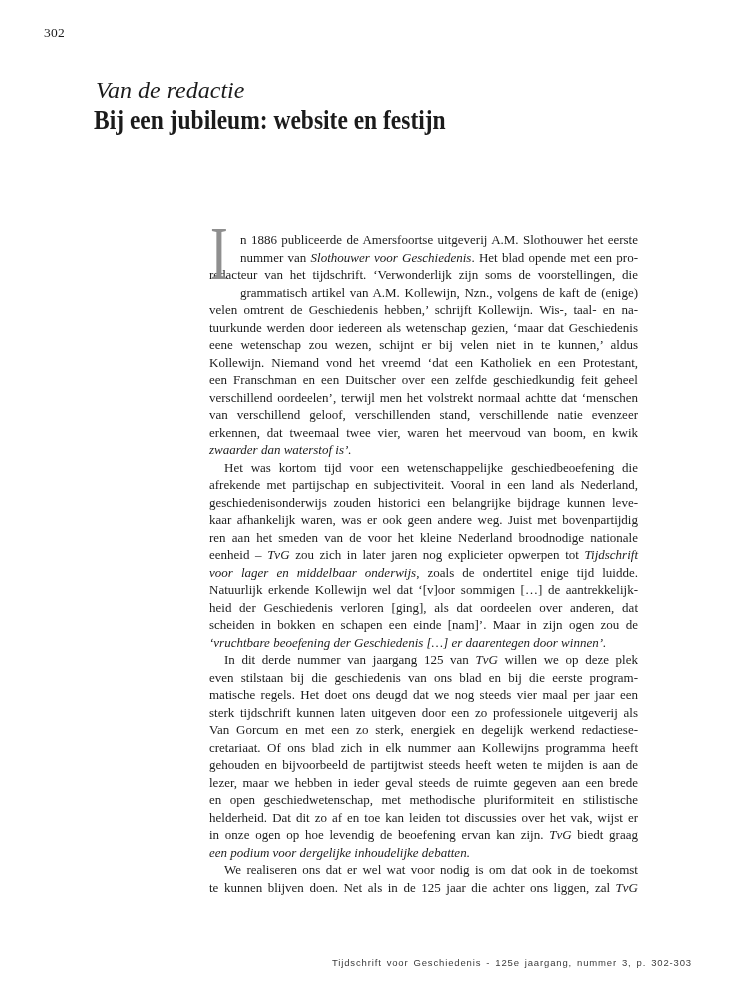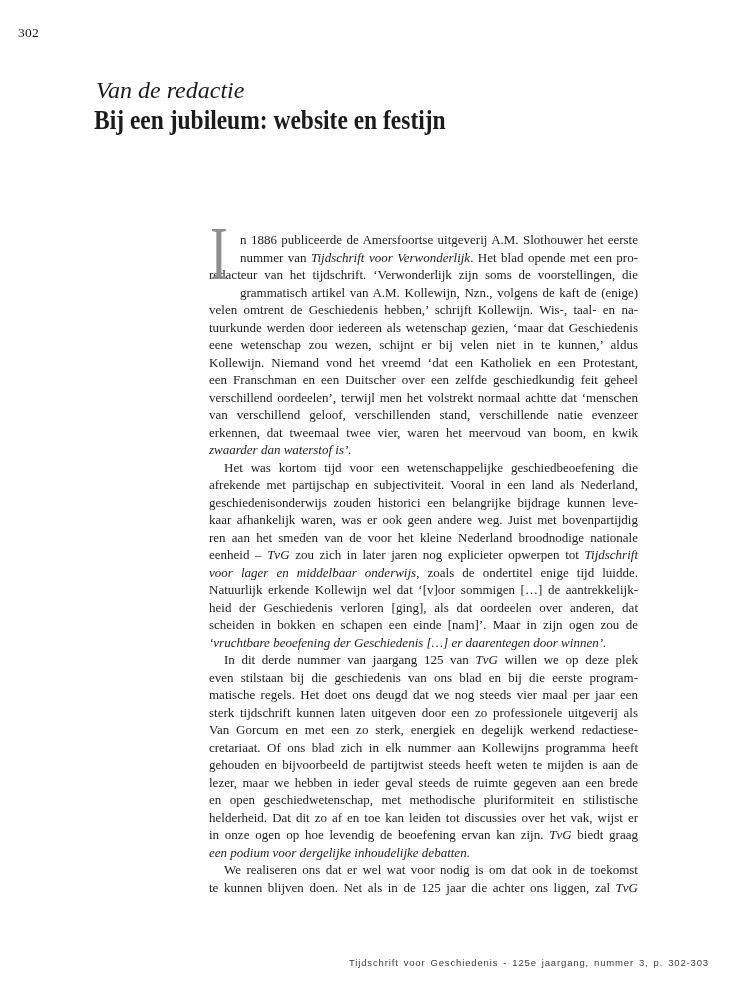--- a/index.html
+++ b/index.html
@@ -8,21 +8,21 @@
     width: 732px;
     height: 996px;
     margin: 0 auto;
     background: #ffffff;
     font-family: "Liberation Serif", "DejaVu Serif", serif;
     color: var(--ink, #1b1b1b);
     overflow: hidden;
   }
   .page-number {
     position: absolute;
-    left: 18px;
+    left: 44px;
     top: 25px;
     font-size: 13.5px;
     letter-spacing: 0.3px;
   }
   .kicker {
     position: absolute;
     left: 96px;
     top: 77px;
     font-size: 24px;
     font-style: italic;
@@ -62,21 +62,21 @@
     text-align: justify;
     text-align-last: justify;
     white-space: normal;
   }
   .line.pad { padding-left: 31px; }
   .line.indent { padding-left: 15px; }
   .line.last { text-align-last: left; font-style: italic; }
   .line i { font-style: italic; }
   .footer {
     position: absolute;
-    right: 23px;
+    right: 40px;
     top: 957px;
     font-family: "Liberation Sans", "DejaVu Sans", sans-serif;
     font-size: 9.5px;
     letter-spacing: 0.85px;
     word-spacing: 1.5px;
     color: var(--footer, #3a3a3a);
     white-space: nowrap;
   }
 </style>
 </head>
@@ -85,21 +85,21 @@
 <div class="page">
   <div class="page-number">302</div>
 
   <div class="kicker">Van de redactie</div>
   <h1 class="title">Bij een jubileum: website en festijn</h1>
 
   <div class="body-col">
     <span class="drop-cap">I</span>
     <div id="lines">
         <div class="line pad"><span>n 1886 publiceerde de Amersfoortse uitgeverij A.M. Slothouwer het eerste</span></div>
-        <div class="line pad"><span>nummer van </span><i>Tijdschrift voor Verwonderlijk</i><span>. Het blad opende met een pro-</span></div>
+        <div class="line pad"><span>nummer van </span><i>Slothouwer voor Geschiedenis</i><span>. Het blad opende met een pro-</span></div>
         <div class="line"><span>redacteur van het tijdschrift. ‘Verwonderlijk zijn soms de voorstellingen, die</span></div>
         <div class="line pad"><span>grammatisch artikel van A.M. Kollewijn, Nzn., volgens de kaft de (enige)</span></div>
         <div class="line"><span>velen omtrent de Geschiedenis hebben,’ schrijft Kollewijn. Wis-, taal- en na-</span></div>
         <div class="line"><span>tuurkunde werden door iedereen als wetenschap gezien, ‘maar dat Geschiedenis</span></div>
         <div class="line"><span>eene wetenschap zou wezen, schijnt er bij velen niet in te kunnen,’ aldus</span></div>
         <div class="line"><span>Kollewijn. Niemand vond het vreemd ‘dat een Katholiek en een Protestant,</span></div>
         <div class="line"><span>een Franschman en een Duitscher over een zelfde geschiedkundig feit geheel</span></div>
         <div class="line"><span>verschillend oordeelen’, terwijl men het volstrekt normaal achtte dat ‘menschen</span></div>
         <div class="line"><span>van verschillend geloof, verschillenden stand, verschillende natie evenzeer</span></div>
         <div class="line"><span>erkennen, dat tweemaal twee vier, waren het meervoud van boom, en kwik</span></div>

